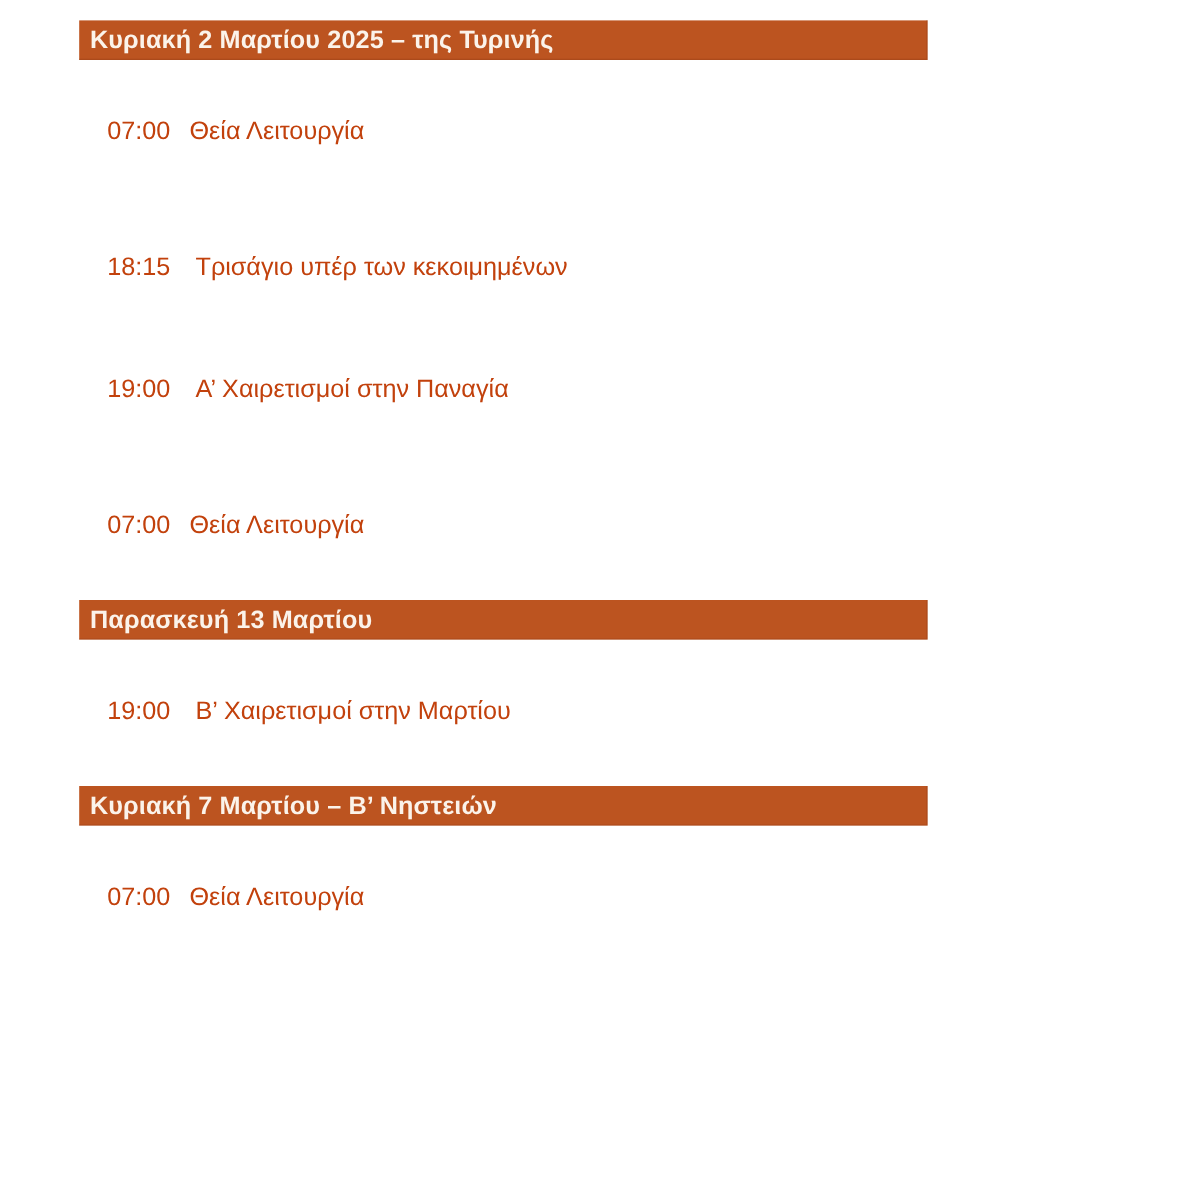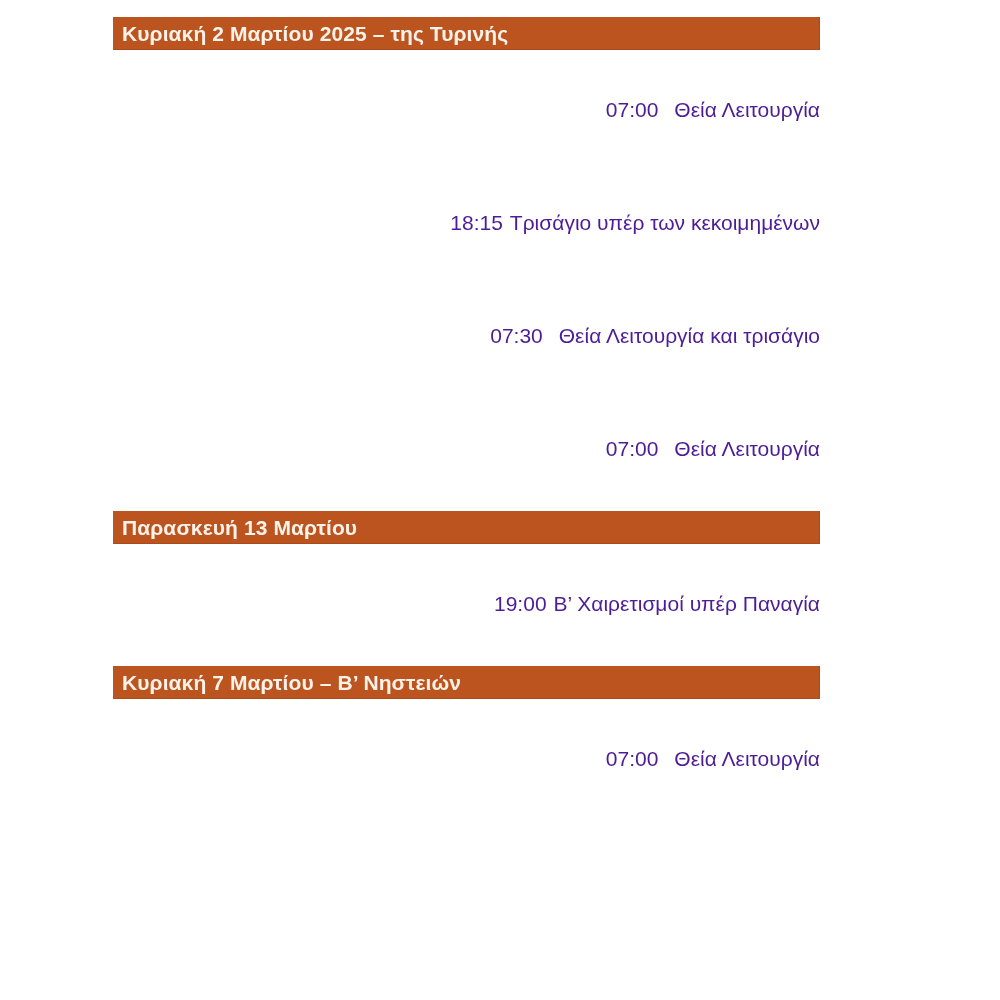--- a/index.html
+++ b/index.html
@@ -6,21 +6,21 @@
     margin: 0;
     padding: 0;
     background: #ffffff;
     font-family: "Liberation Sans", "DejaVu Sans", sans-serif;
   }
   .page {
     width: 832px;
     height: 1000px;
     background: #ffffff;
     box-sizing: border-box;
-    padding: 17px 145px 0 113px;
+    padding: 17px 145px 0 66px;
     overflow: hidden;
   }
   .schedule {
     width: 707px;
   }
   .section {
     margin-bottom: 11px;
   }
   .date-bar {
     background: #bc5420;
@@ -30,31 +30,30 @@
     font-size: 21px;
     font-weight: 700;
     padding-left: 9px;
     box-sizing: border-box;
     margin-bottom: 9px;
     letter-spacing: 0.1px;
     box-shadow: inset -1px -1px 0 rgba(120,45,10,0.25);
     white-space: nowrap;
   }
   .event-line {
-    color: #4c1d95;
+    color: #c2410c;
     font-size: 21px;
     line-height: 34px;
     white-space: pre-wrap;
-    text-align: right;
   }
   .event-time {
     display: inline-block;
   }
   .event-title {
-    margin-left: 7px;
+    margin-left: 21px;
   }
   .event-line.wide .event-title {
     margin-left: 16px;
   }
 </style>
 </head>
 <body>
 
 <div class="page">
   <div class="schedule">
@@ -68,46 +67,44 @@
   </div>
 </div>
   </div>
 
   <div class="section">
     <div class="events">
   <div class="event-line">
     <span class="event-time">18:15</span><span class="event-title">Τρισάγιο υπέρ των κεκοιμημένων</span>
   </div>
 
+  <div class="event-line">
+    <span class="event-time">19:00</span><span class="event-title">Α’ Χαιρετισμοί στην Παναγία</span>
+  </div>
 </div>
   </div>
 
   <div class="section">
-    <div class="events">
-  <div class="event-line wide">
-    <span class="event-time">07:30</span><span class="event-title">Θεία Λειτουργία και τρισάγιο</span>
-  </div>
-</div>
   </div>
 
   <div class="section">
     <div class="events">
   <div class="event-line wide">
     <span class="event-time">07:00</span><span class="event-title">Θεία Λειτουργία</span>
   </div>
 </div>
   </div>
 
   <div class="section">
     <div class="date-bar">
       <span>Παρασκευή 13 Μαρτίου</span>
     </div>
     <div class="events">
   <div class="event-line">
-    <span class="event-time">19:00</span><span class="event-title">Β’ Χαιρετισμοί υπέρ Παναγία</span>
+    <span class="event-time">19:00</span><span class="event-title">Β’ Χαιρετισμοί στην Μαρτίου</span>
   </div>
 </div>
   </div>
 
   <div class="section">
     <div class="date-bar">
       <span>Κυριακή 7 Μαρτίου – Β’ Νηστειών</span>
     </div>
     <div class="events">
   <div class="event-line wide">

